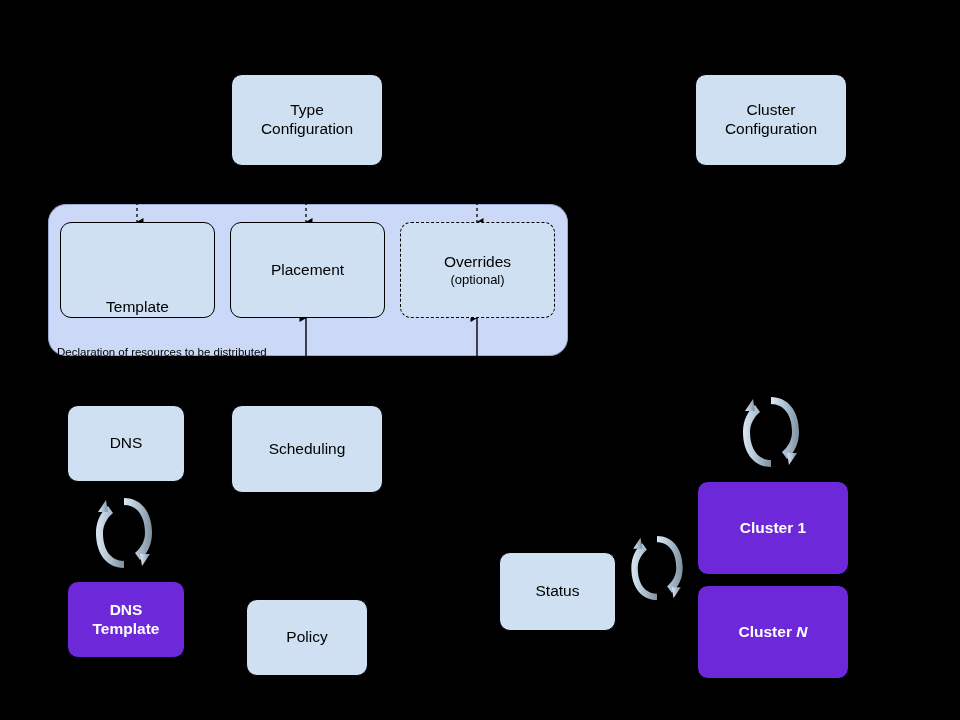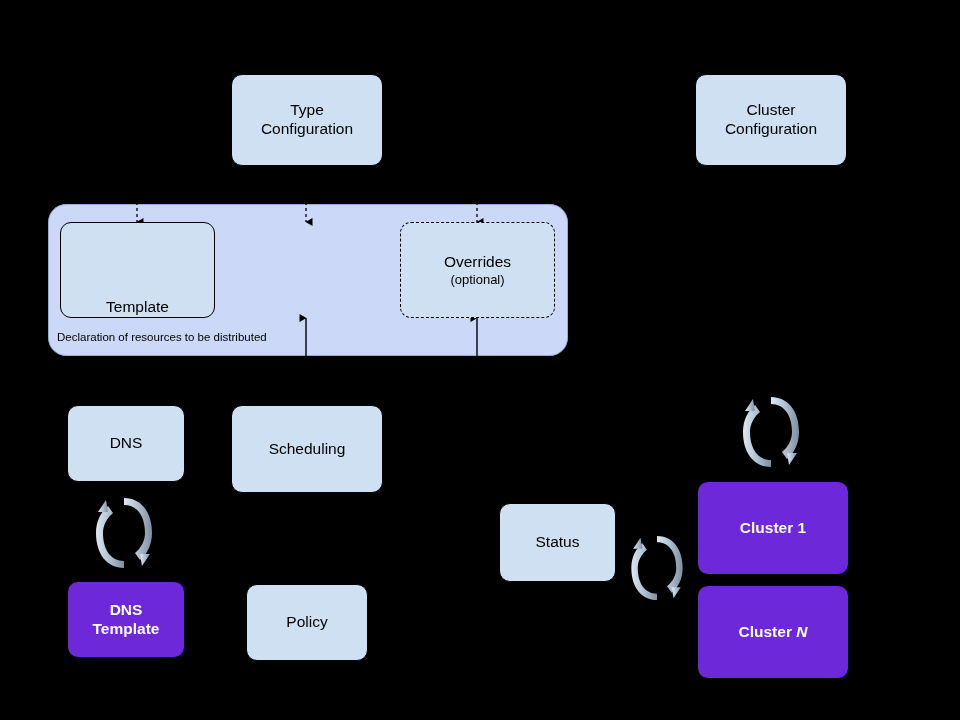--- a/index.html
+++ b/index.html
@@ -78,21 +78,21 @@
     pointer-events: none;
   }
 </style>
 </head>
 <body>
 
 <div id="canvas">
 
   <div class="group-box" style="left:48px; top:204px; width:520px; height:152px;"></div>
 
-  <div class="group-caption" style="left:57px; top:331px;">Declaration of resources to be distributed</div>
+  <div class="group-caption" style="left:57px; top:346px;">Declaration of resources to be distributed</div>
 
   <svg class="overlay" viewBox="0 0 960 720">
     <defs>
       <marker id="arrowDown" markerWidth="9" markerHeight="9" refX="4.5" refY="8" orient="auto" markerUnits="userSpaceOnUse">
         <path d="M0.6,1.5 L4.5,8.4 L8.4,1.5 Z" fill="#000000"></path>
       </marker>
       <marker id="arrowUp" markerWidth="9" markerHeight="9" refX="4.5" refY="8" orient="auto" markerUnits="userSpaceOnUse">
         <path d="M0.6,1.5 L4.5,8.4 L8.4,1.5 Z" fill="#000000"></path>
       </marker>
       <linearGradient id="syncGrad" x1="0" y1="0" x2="1" y2="0">
@@ -151,20 +151,23 @@
     <span class="stack">
       <span>Cluster</span><br>
       <span>Configuration</span>
     </span>
   </div>
 
   <div class="node node-light" style="left:60px; top:222px; width:155px; height:96px;align-items:flex-end;">
     <span>Template</span>
   </div>
 
+  <div class="node node-light" style="left:230px; top:222px; width:155px; height:96px;">
+    <span>Placement</span>
+  </div>
 
   <div class="node node-dashed" style="left:400px; top:222px; width:155px; height:96px;text-align:center;">
     <span class="stack">
       <span>Overrides</span><br>
       <span class="sub">(optional)</span>
     </span>
   </div>
 
   <div class="node node-light" style="left:67px; top:405px; width:118px; height:77px;">
     <span>DNS</span>
@@ -174,26 +177,26 @@
     <span class="stack">
       <span>DNS</span><br>
       <span>Template</span>
     </span>
   </div>
 
   <div class="node node-light" style="left:231px; top:405px; width:152px; height:88px;">
     <span>Scheduling</span>
   </div>
 
-  <div class="node node-light" style="left:246px; top:584px; width:122px; height:77px;text-align:right;">
+  <div class="node node-light" style="left:246px; top:599px; width:122px; height:77px;text-align:right;">
     <span>Policy</span>
   </div>
 
 
-  <div class="node node-light" style="left:499px; top:503px; width:117px; height:79px;text-align:center;">
+  <div class="node node-light" style="left:499px; top:552px; width:117px; height:79px;text-align:center;">
     <span>Status</span>
   </div>
 
   <div class="node node-blue" style="left:697px; top:481px; width:152px; height:94px;">
     <span>Cluster 1</span>
   </div>
 
   <div class="node node-blue" style="left:697px; top:585px; width:152px; height:94px;">
     <span><span>Cluster </span><span class="italic-n">N</span></span>
   </div>

